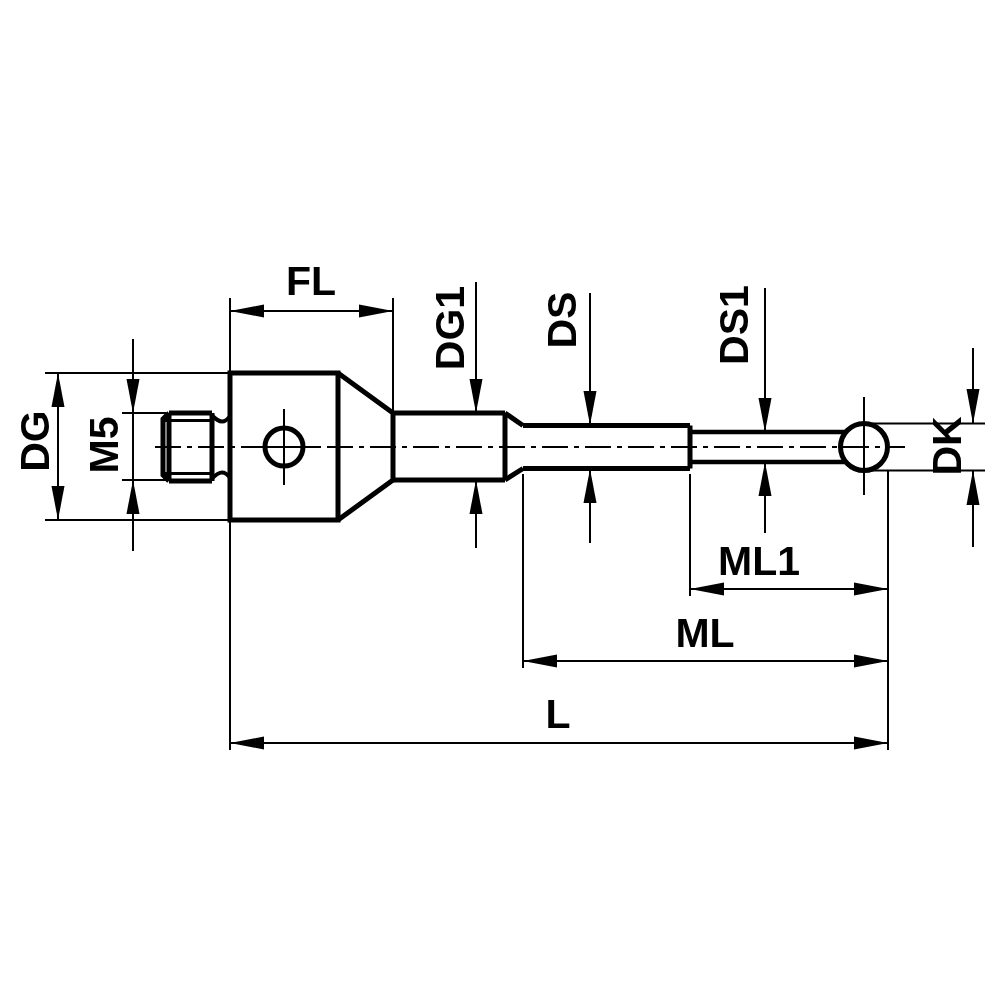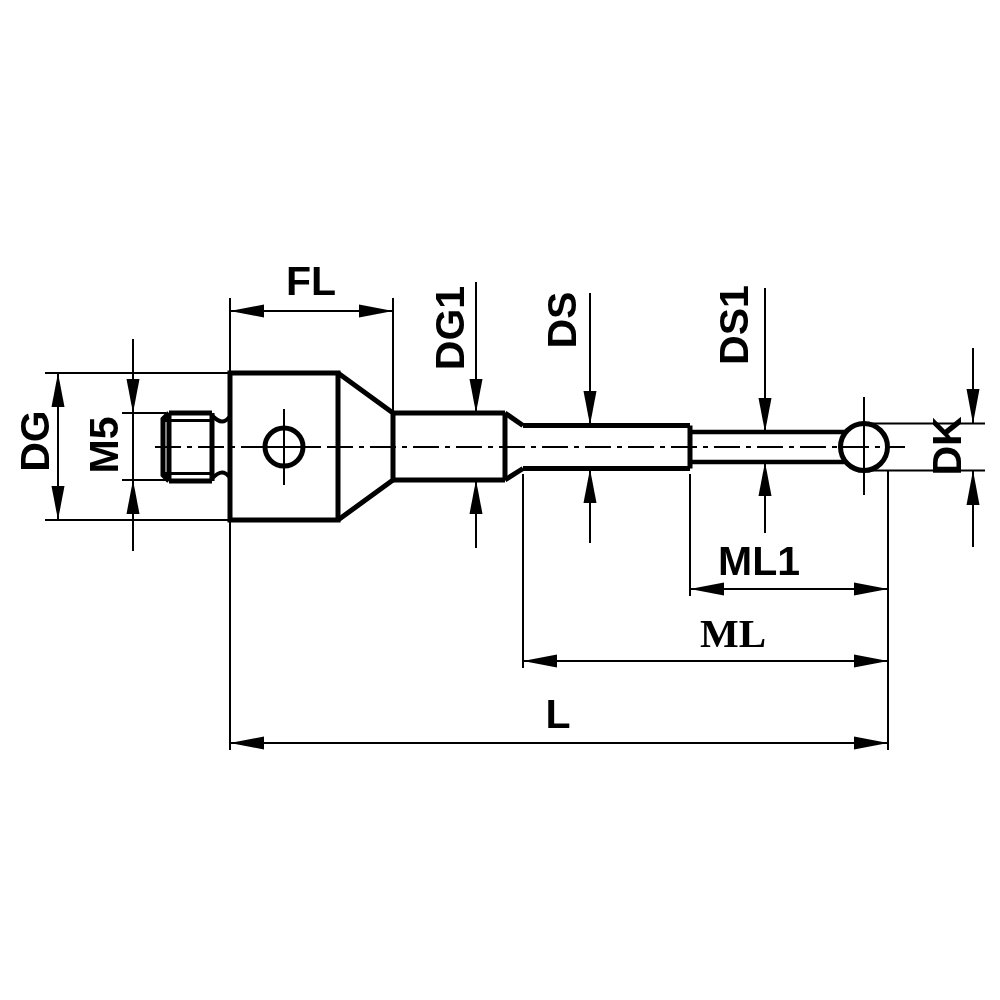--- a/index.html
+++ b/index.html
@@ -141,17 +141,17 @@
   <span class="dim-label vertical" style="left:450px; top:328px;">DG1</span>
 
   <span class="dim-label vertical" style="left:562px; top:320px;">DS</span>
 
   <span class="dim-label vertical" style="left:734px; top:325px;">DS1</span>
 
   <span class="dim-label vertical" style="left:947px; top:446px;">DK</span>
 
   <span class="dim-label" style="left:759px; top:561px;">ML1</span>
 
-  <span class="dim-label" style="left:733px; top:633px;font-family:Liberation Serif, serif;">ML</span>
+  <span class="dim-label" style="left:705px; top:633px;">ML</span>
 
   <span class="dim-label" style="left:558px; top:714px;">L</span>
 
 </div>
 
 </body></html>

